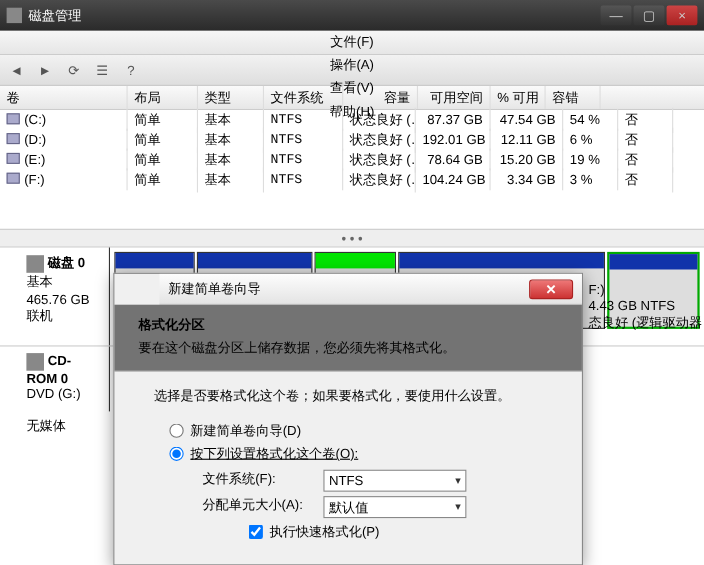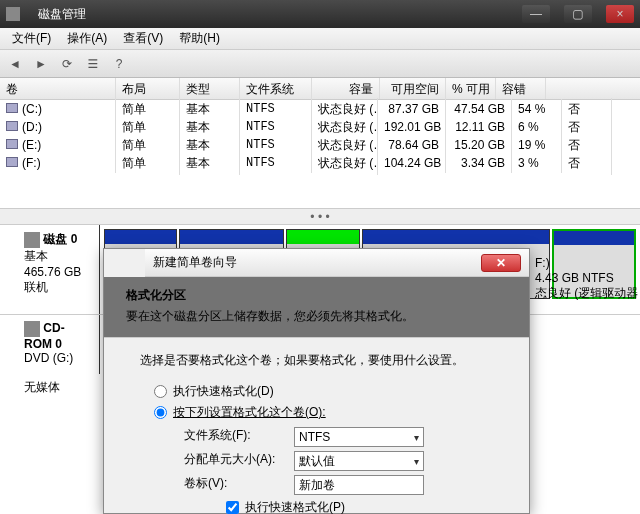--- a/index.html
+++ b/index.html
@@ -1,22 +1,22 @@
 <!DOCTYPE html>
 <html><head>
 <meta charset="utf-8">
 <style>
 * { margin: 0; padding: 0; box-sizing: border-box; font-family: "Microsoft YaHei", "SimSun", sans-serif; font-size: 12px; }
 body { width: 640px; height: 514px; overflow: hidden; background: #fff; }
-.titlebar { height: 28px; background: linear-gradient(#4a4a4a,#2a2a2a); color: #fff; display: flex; align-items: center; padding: 0 6px; gap: 12px; }
+.titlebar { height: 28px; background: linear-gradient(#4a4a4a,#2a2a2a); color: #fff; display: flex; align-items: center; padding: 0 6px; }
 .titlebar .ico { width: 14px; height: 14px; background: #888; margin-right: 6px; }
 .titlebar .spacer { flex: 1; }
 .winbtn { width: 28px; height: 18px; background: linear-gradient(#555,#333); margin-left: 2px; display: flex; align-items: center; justify-content: center; color: #ccc; border-radius: 2px; }
 .winbtn.close { background: linear-gradient(#c44,#a22); }
-.menubar { height: 22px; background: linear-gradient(#f6f6f6,#e6e6e6); border-bottom: 1px solid #ccc; display: flex; align-items: center; padding: 0 4px; }
+.menubar { height: 22px; background: linear-gradient(#f6f6f6,#e6e6e6); border-bottom: 1px solid #ccc; display: flex; align-items: center; padding: 0 4px; flex-direction: column; }
 .menubar span { padding: 2px 8px; }
 .toolbar { height: 28px; background: linear-gradient(#f2f2f2,#dedede); border-bottom: 1px solid #bbb; display: flex; align-items: center; padding: 0 6px; gap: 8px; }
 .toolbar .tbtn { width: 18px; height: 18px; display: flex; align-items: center; justify-content: center; color: #555; }
 .volumes { height: 130px; overflow: hidden; }
 .vhdr { height: 22px; background: linear-gradient(#fafafa,#e7e7e7); border-bottom: 1px solid #ccc; display: flex; }
 .vhdr div, .vrow div { border-right: 1px solid #ddd; padding: 3px 6px; overflow: hidden; white-space: nowrap; }
 .vrow { height: 18px; display: flex; align-items: center; }
 .vrow .drv { width: 12px; height: 10px; background: #aac; border: 1px solid #668; margin-right: 4px; display: inline-block; }
 .c-vol { width: 116px; } .c-lay { width: 64px; } .c-typ { width: 60px; } .c-fs { width: 72px; font-family: Liberation Mono, monospace; } .c-st { width: 66px; } .c-cap { width: 68px; text-align: right; } .c-free { width: 66px; text-align: right; } .c-pct { width: 50px; } .c-err { width: 50px; }
 .hscroll { height: 16px; background: #eee; border-top: 1px solid #ccc; display: flex; align-items: center; justify-content: center; color: #666; }
@@ -188,45 +188,39 @@
     <span class="wiz-close">✕</span>
   </div>
   <div class="wiz-hdr">
     <div class="h1">格式化分区</div>
     <div>要在这个磁盘分区上储存数据，您必须先将其格式化。</div>
   </div>
   <div class="wiz-body">
     <div class="intro">选择是否要格式化这个卷；如果要格式化，要使用什么设置。</div>
     <div class="opt">
       <input type="radio" name="fmt" style="">
-      <span>执行快速格式化(D)</span>
+      <span>新建简单卷向导(D)</span>
     </div>
     <div class="opt">
       <input type="radio" name="fmt" checked="" style="">
       <span style="text-decoration: underline">按下列设置格式化这个卷(O):</span>
     </div>
     <div class="frm">
       <div class="frow">
         <label>文件系统(F):</label>
         <div class="combo">
             <span>NTFS</span>
           </div>
       </div>
       <div class="frow">
         <label>分配单元大小(A):</label>
         <div class="combo">
             <span>默认值</span>
           </div>
       </div>
-      <div class="frow">
-        <label>卷标(V):</label>
-        <div class="inp">
-            <span>新加卷</span>
-          </div>
-      </div>
       <div class="chk">
         <input type="checkbox" checked="" style="">
         <span>执行快速格式化(P)</span>
       </div>
 
     </div>
   </div>
 </div>
 
 </body></html>

